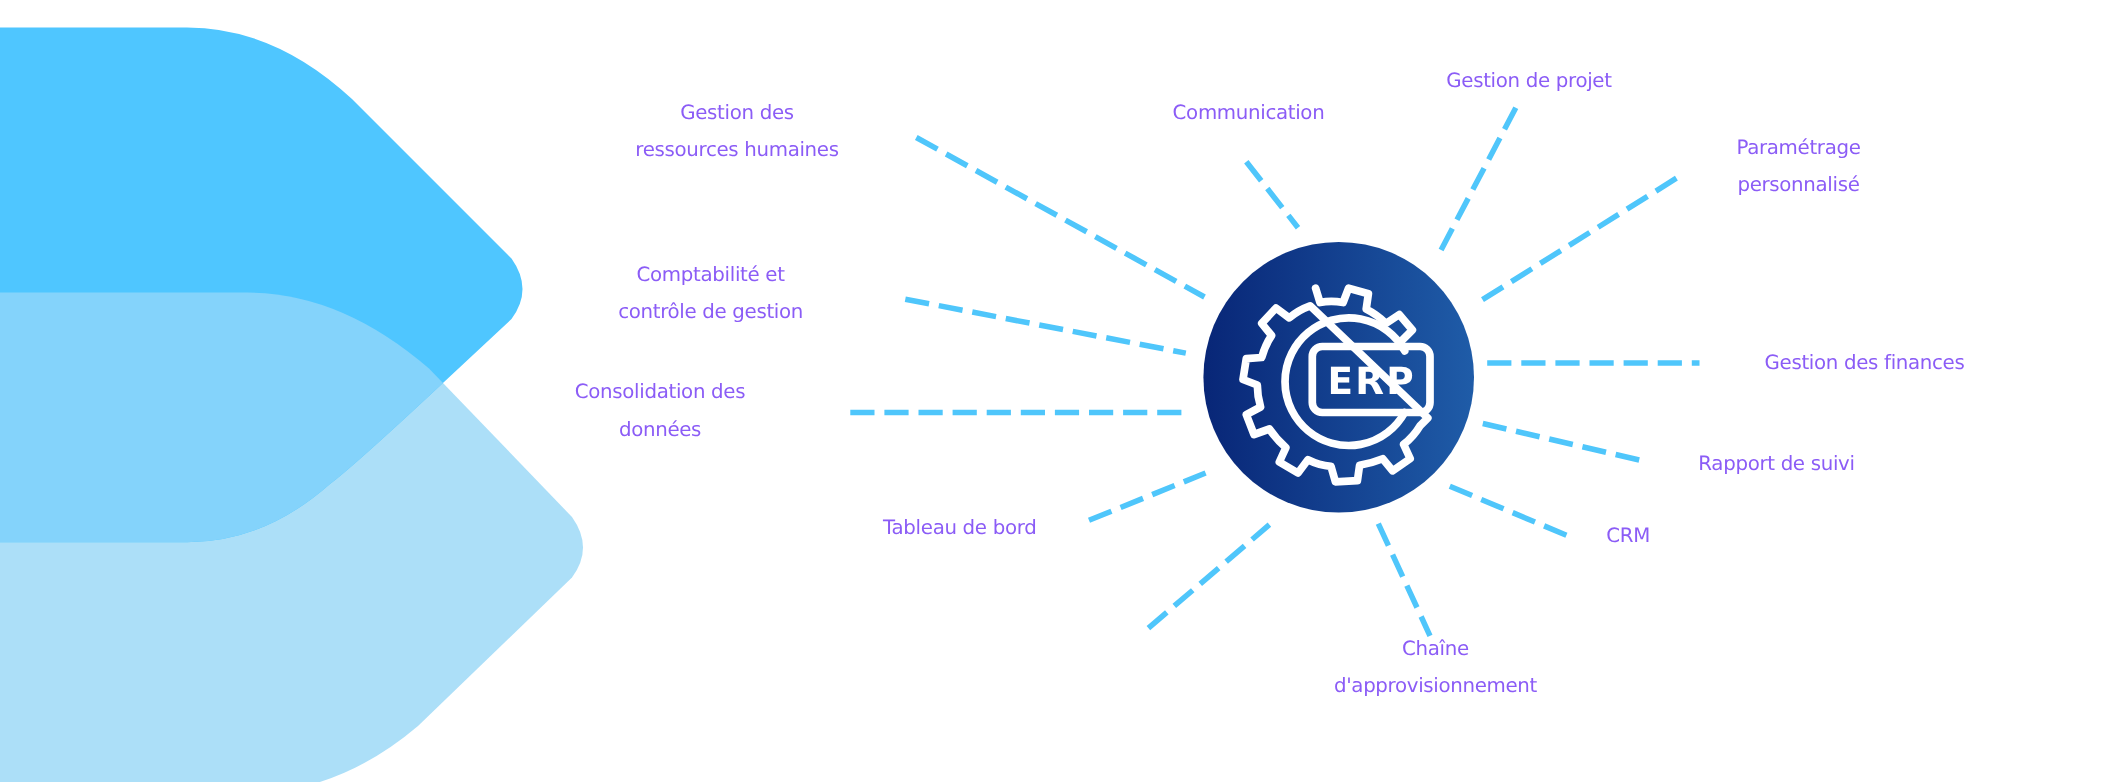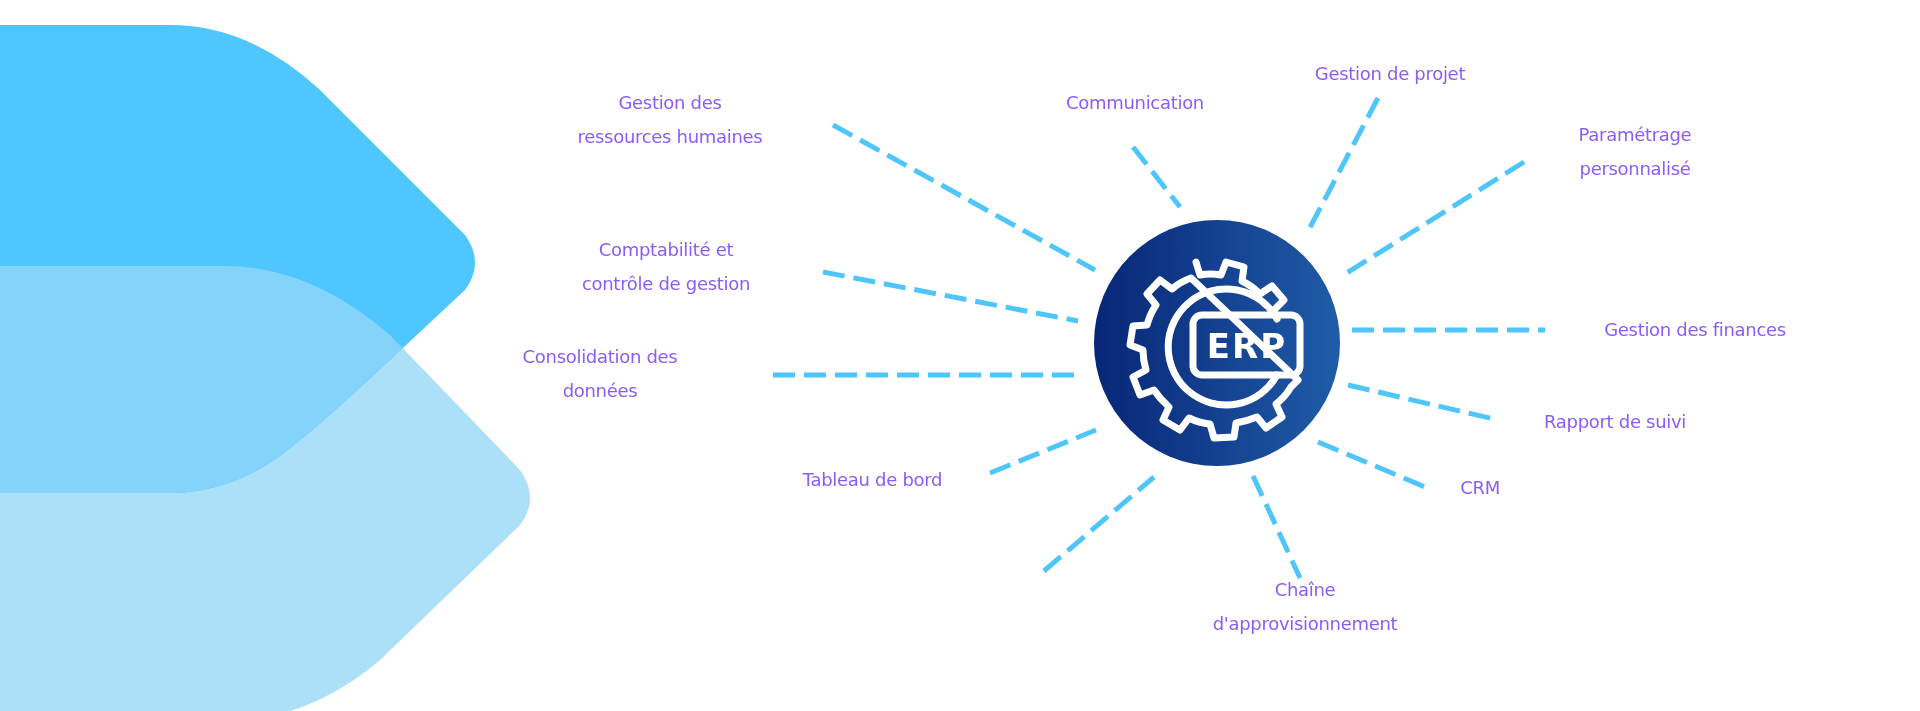--- a/index.html
+++ b/index.html
@@ -86,21 +86,21 @@
 
   <div class="label" style="left:1265px; top:57px; width:250px;">
     <span>Gestion de projet</span>
   </div>
 
   <div class="label" style="left:1530px; top:118px; width:210px;">
     <span>Paramétrage</span>
     <span>personnalisé</span>
   </div>
 
-  <div class="label" style="left:526px; top:233px; width:280px;">
+  <div class="label" style="left:506px; top:233px; width:280px;">
     <span>Comptabilité et</span>
     <span>contrôle de gestion</span>
   </div>
 
   <div class="label" style="left:1555px; top:313px; width:280px;">
     <span>Gestion des finances</span>
   </div>
 
   <div class="label" style="left:470px; top:340px; width:260px;">
     <span>Consolidation des</span>

